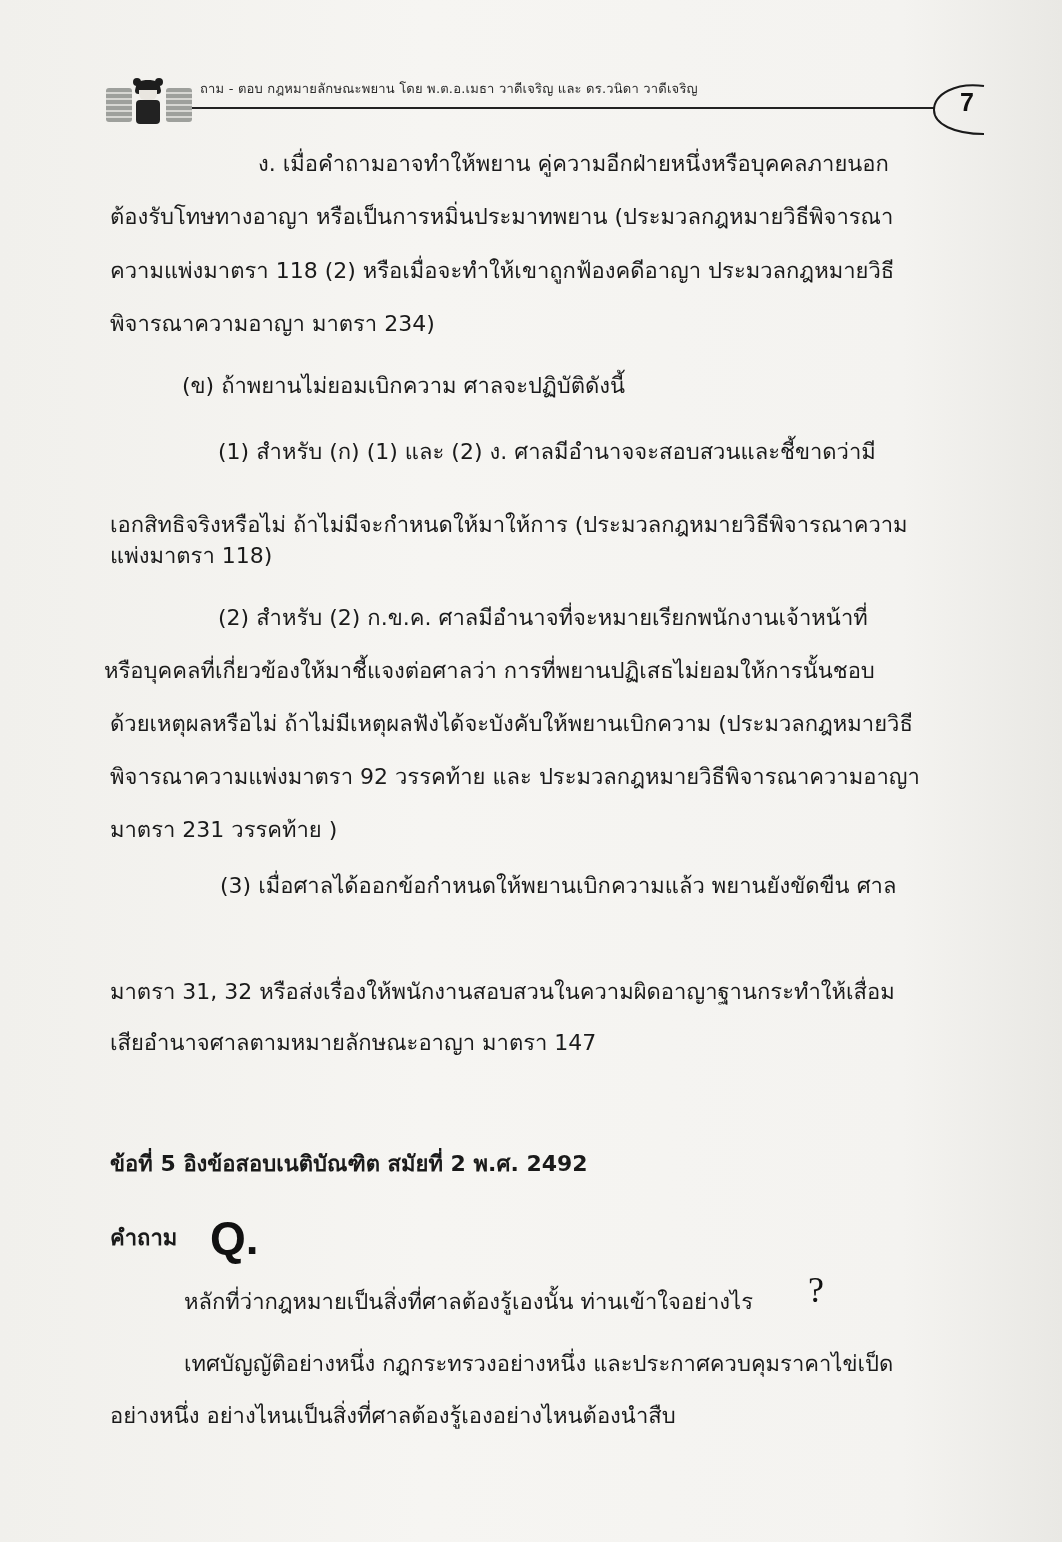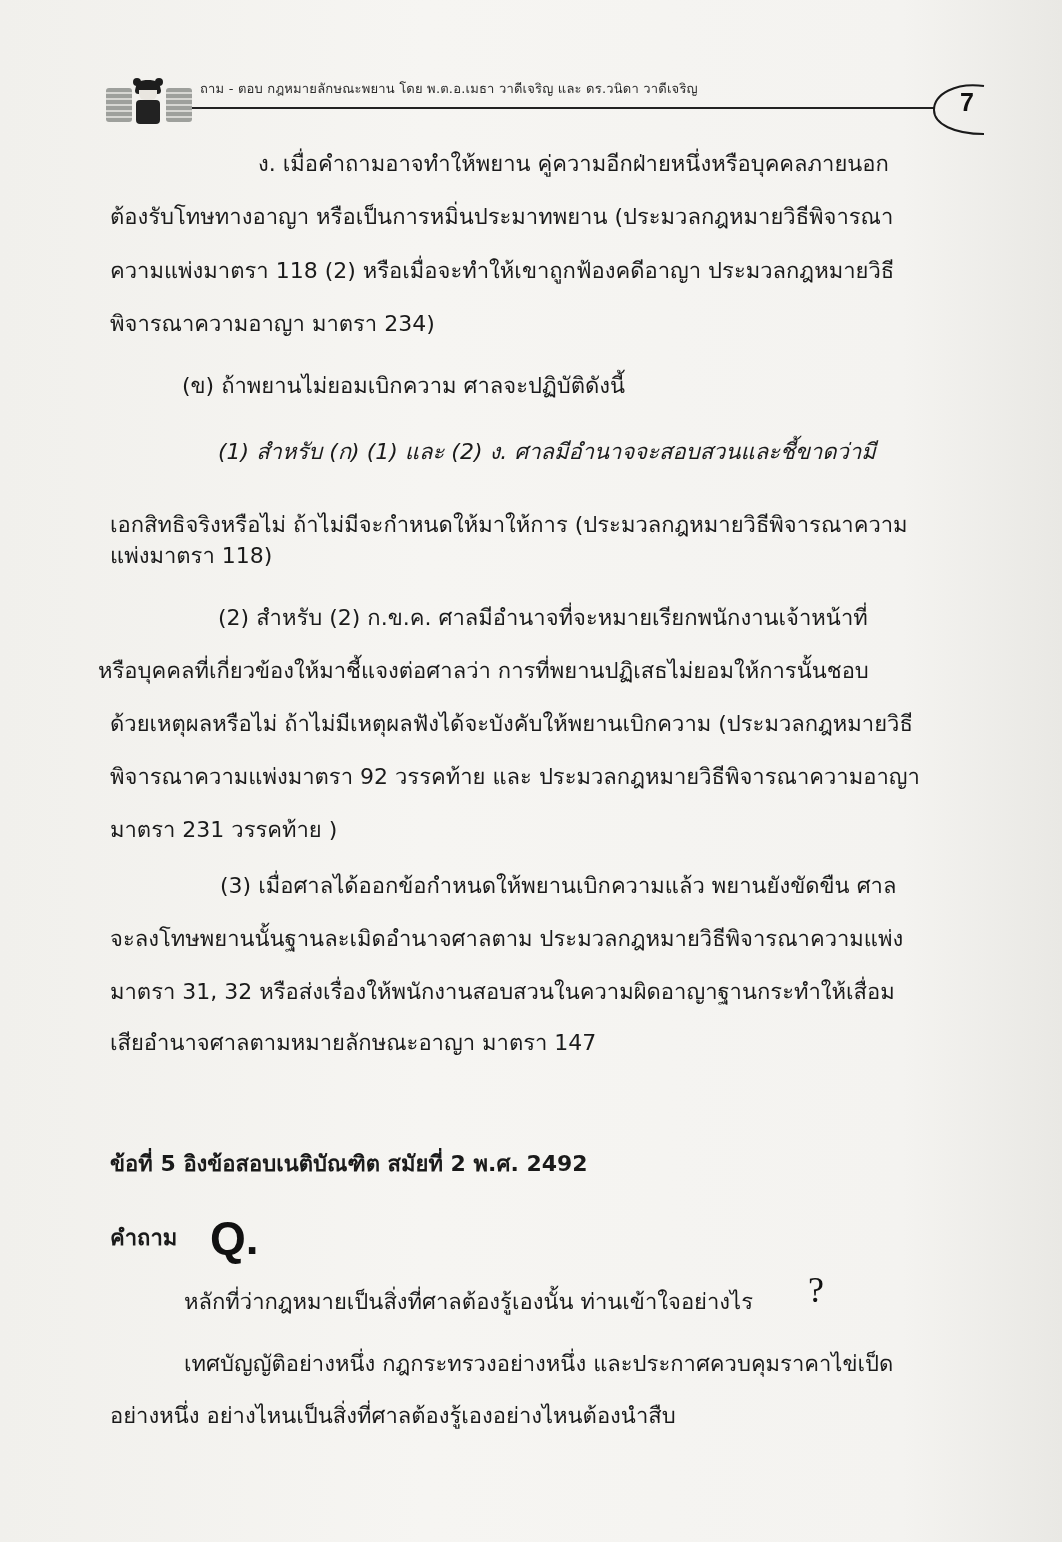--- a/index.html
+++ b/index.html
@@ -76,32 +76,31 @@
     <div class="page-num">7</div>
   </div>
 
   <div class="line" style="left:258px; top:148px;">ง.   เมื่อคำถามอาจทำให้พยาน คู่ความอีกฝ่ายหนึ่งหรือบุคคลภายนอก</div>
   <div class="line" style="left:110px; top:201px;">ต้องรับโทษทางอาญา หรือเป็นการหมิ่นประมาทพยาน (ประมวลกฎหมายวิธีพิจารณา</div>
   <div class="line" style="left:110px; top:255px;">ความแพ่งมาตรา 118 (2) หรือเมื่อจะทำให้เขาถูกฟ้องคดีอาญา ประมวลกฎหมายวิธี</div>
   <div class="line" style="left:110px; top:308px;">พิจารณาความอาญา มาตรา 234)</div>
 
   <div class="line" style="left:182px; top:370px;">(ข)   ถ้าพยานไม่ยอมเบิกความ ศาลจะปฏิบัติดังนี้</div>
 
-  <div class="line" style="left:218px; top:436px;font-style:italic;">(1)   สำหรับ (ก) (1) และ (2) ง. ศาลมีอำนาจจะสอบสวนและชี้ขาดว่ามี</div>
+  <div class="line" style="left:218px; top:436px;">(1)   สำหรับ (ก) (1) และ (2) ง. ศาลมีอำนาจจะสอบสวนและชี้ขาดว่ามี</div>
   <div class="line" style="left:110px; top:509px;">เอกสิทธิจริงหรือไม่ ถ้าไม่มีจะกำหนดให้มาให้การ (ประมวลกฎหมายวิธีพิจารณาความ</div>
   <div class="line" style="left:110px; top:540px;">แพ่งมาตรา  118)</div>
 
   <div class="line" style="left:218px; top:602px;">(2)   สำหรับ (2) ก.ข.ค. ศาลมีอำนาจที่จะหมายเรียกพนักงานเจ้าหน้าที่</div>
-  <div class="line" style="left:98px; top:655px;">หรือบุคคลที่เกี่ยวข้องให้มาชี้แจงต่อศาลว่า การที่พยานปฏิเสธไม่ยอมให้การนั้นชอบ</div>
+  <div class="line" style="left:104px; top:655px;">หรือบุคคลที่เกี่ยวข้องให้มาชี้แจงต่อศาลว่า การที่พยานปฏิเสธไม่ยอมให้การนั้นชอบ</div>
   <div class="line" style="left:110px; top:708px;">ด้วยเหตุผลหรือไม่ ถ้าไม่มีเหตุผลฟังได้จะบังคับให้พยานเบิกความ (ประมวลกฎหมายวิธี</div>
   <div class="line" style="left:110px; top:761px;">พิจารณาความแพ่งมาตรา 92 วรรคท้าย และ ประมวลกฎหมายวิธีพิจารณาความอาญา</div>
   <div class="line" style="left:110px; top:814px;">มาตรา 231 วรรคท้าย )</div>
 
   <div class="line" style="left:220px; top:870px;">(3)   เมื่อศาลได้ออกข้อกำหนดให้พยานเบิกความแล้ว พยานยังขัดขืน ศาล</div>
-  <div class="line" style="left:110px; top:923px;">จะลงโทษพยานนั้นฐานละเมิดอำนาจศาลตาม ประมวลกฎหมายวิธีพิจารณาความแพ่ง</div>
   <div class="line" style="left:110px; top:976px;">มาตรา 31, 32 หรือส่งเรื่องให้พนักงานสอบสวนในความผิดอาญาฐานกระทำให้เสื่อม</div>
   <div class="line" style="left:110px; top:1027px;">เสียอำนาจศาลตามหมายลักษณะอาญา มาตรา 147</div>
 
   <div class="line bold" style="left:110px; top:1148px;text-align:right;">ข้อที่  5  อิงข้อสอบเนติบัณฑิต สมัยที่ 2 พ.ศ. 2492</div>
   <div class="line bold" style="left:110px; top:1222px;">คำถาม</div>
   <div class="q-mark">Q.</div>
 
   <div class="line" style="left:184px; top:1286px;">หลักที่ว่ากฎหมายเป็นสิ่งที่ศาลต้องรู้เองนั้น ท่านเข้าใจอย่างไร</div>
   <div class="question-mark">?</div>
   <div class="line" style="left:110px; top:1400px;">อย่างหนึ่ง อย่างไหนเป็นสิ่งที่ศาลต้องรู้เองอย่างไหนต้องนำสืบ</div>

